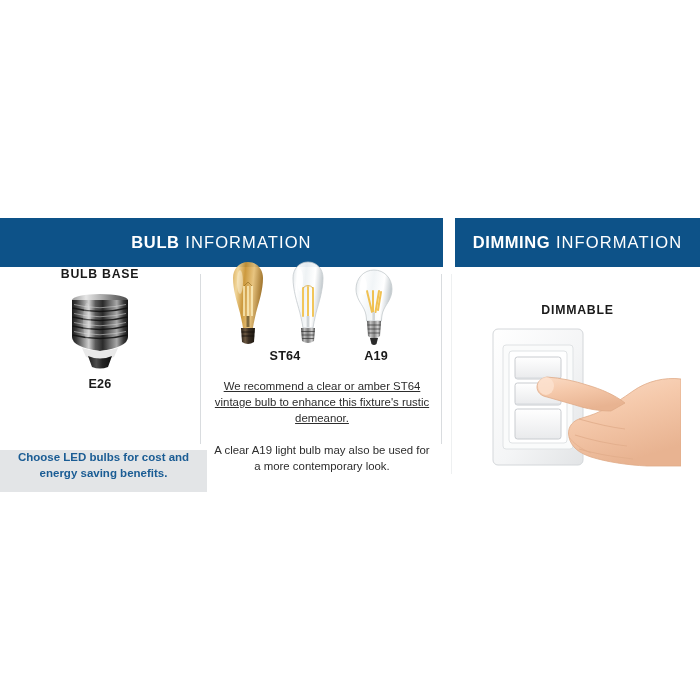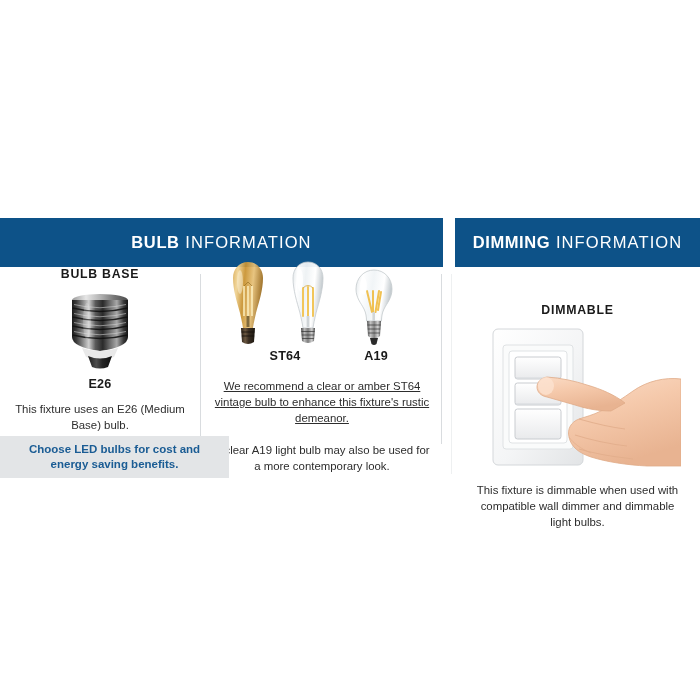--- a/index.html
+++ b/index.html
@@ -140,26 +140,25 @@
   }
   .base-body { margin-top: 10px; }
   .shape-body { margin-top: 11px; padding: 0 10px; text-decoration: underline; }
   .shape-body2 { margin-top: 16px; padding: 0 10px; }
   .dim-body { margin-top: 11px; padding: 0 16px; }
 
   
   .led-callout {
     position: absolute;
     left: 0;
-    top: 436px;
-    width: 229px;
+    top: 450px;
+    width: 207px;
     height: 42px;
     background: #e3e5e7;
     display: flex;
-    align-items: center;
     justify-content: center;
   }
   .led-callout p {
     margin: 0;
     font-size: 11.5px;
     line-height: 15.5px;
     font-weight: 700;
     color: #1a5c94;
     text-align: center;
     padding: 0 10px;
@@ -275,21 +274,20 @@
           <path d="M25 65 Q37 70 49 65 L45 76 Q37 79 29 76 Z" fill="url(#tipG)"></path>
 
           <ellipse cx="24" cy="30" rx="4" ry="18" fill="#ffffff" opacity="0.18"></ellipse>
         </svg>
       </div>
 
       <div class="label-row label-e26">
         <span class="item-label">E26</span>
       </div>
 
-      <p class="body-text base-body">This fixture uses an E26 (Medium Base) bulb.</p>
     </div>
 
     <div class="col col-shape">
 
       <div class="art-shape">
         <div class="bulb-row">
 
           <svg class="bulb bulb-st64-amber" width="46" height="88" viewBox="0 0 46 88">
             <defs>
               <linearGradient id="amberG" x1="0" y1="0" x2="1" y2="0.2">
@@ -501,21 +499,20 @@
               <path d="M104 96 C118 100 134 104 150 106"></path>
               <path d="M100 112 C116 117 134 121 152 123"></path>
               <path d="M104 126 C120 131 140 134 158 136"></path>
             </g>
 
             <path d="M94 114 C98 120 106 126 116 130" stroke="#e2ae8c" stroke-width="1" fill="none" opacity="0.7"></path>
           </g>
         </svg>
       </div>
 
-      <p class="body-text dim-body">This fixture is dimmable when used with compatible wall dimmer and dimmable light bulbs.</p>
     </div>
 
   </div>
 
   <div class="led-callout">
     <p>Choose LED bulbs for cost and energy saving benefits.</p>
   </div>
 
 </div>
 

